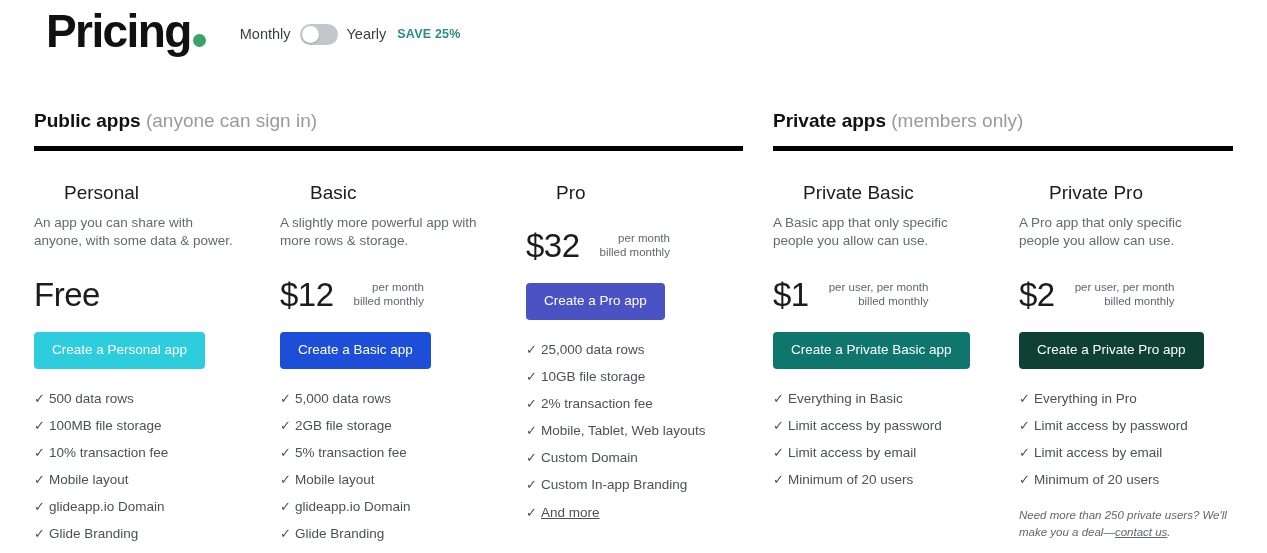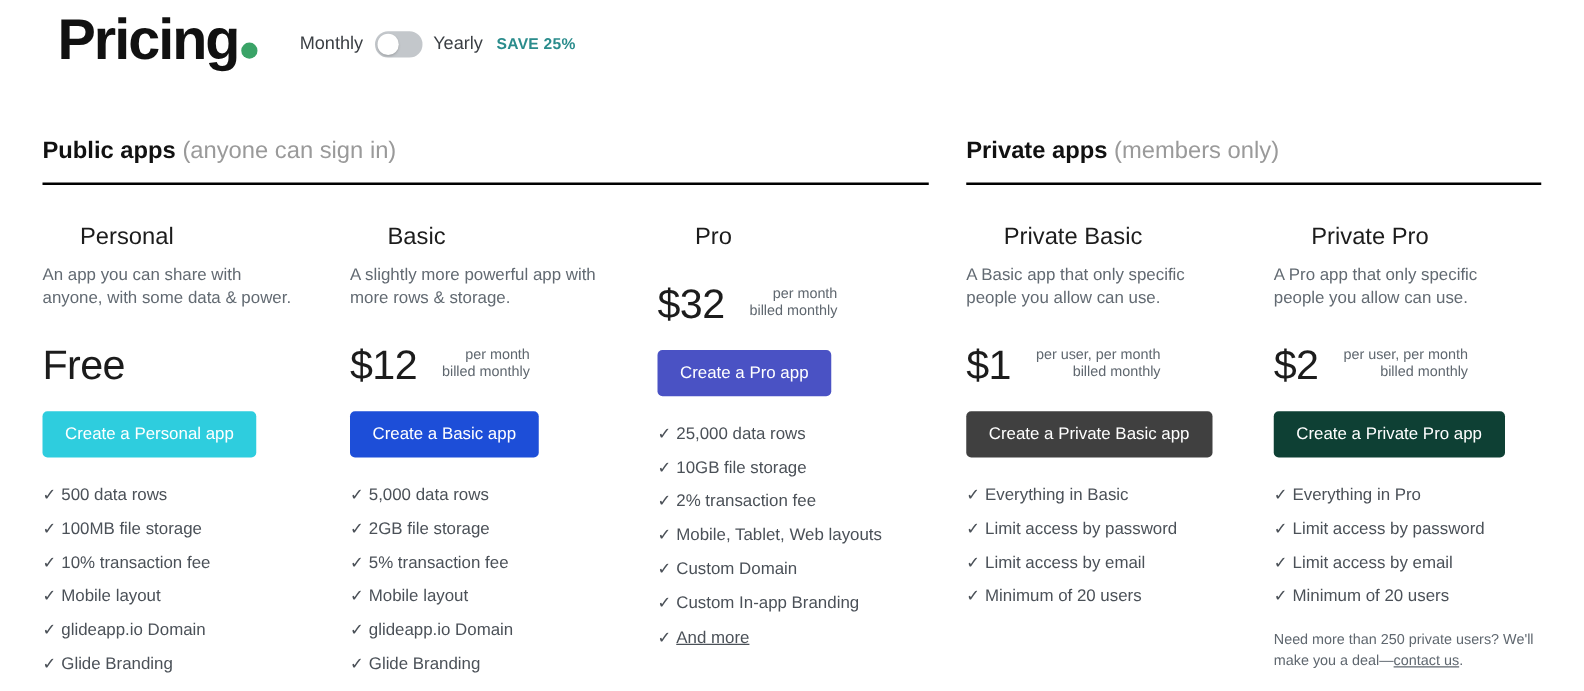--- a/index.html
+++ b/index.html
@@ -88,21 +88,21 @@
     position: absolute;
     top: 110px;
   }
   .section.public  { left: 34px;  width: 709px; }
   .section.private { left: 773px; width: 460px; }
 
   .section-head {
     font-size: 19px;
     color: #111111;
     padding-bottom: 14px;
-    border-bottom: 2px solid #000000;
+    border-bottom: 5px solid #000000;
     white-space: nowrap;
   }
   .section-head .strong { font-weight: bold; }
   .section-head .muted  { color: #9a9a9a; font-weight: normal; }
 
   .cols {
     display: flex;
     margin-top: 32px;
   }
   .col { width: 246px; flex: none; }
@@ -179,20 +179,21 @@
     font-size: 13px;
   }
   .feat-link { text-decoration: underline; cursor: pointer; }
 
   .footnote {
     margin-top: 19px;
     font-size: 11.5px;
     color: #5f676f;
     line-height: 1.45;
     width: 218px;
+    font-style: italic;
   }
   .footnote a { color: #5f676f; text-decoration: underline; cursor: pointer; }
 </style>
 </head>
 <body>
 
 <div class="page">
 
   <div class="header">
     <div class="logo">
@@ -359,21 +360,21 @@
       <div class="col">
         <div class="plan-name">Private Basic</div>
         <div class="plan-desc">A Basic app that only specific people you allow can use.</div>
         <div class="price-row">
           <span class="price-amount">$1</span>
           <span class="price-note">
             <span>per user, per month</span><br>
             <span>billed monthly</span>
           </span>
         </div>
-        <button class="cta" style="background:#404040">Create a Private Basic app</button>
+        <button class="cta" style="background:#0f766e">Create a Private Basic app</button>
         <ul class="features">
           <li>
               <span class="check">✓</span>
               <span>Everything in Basic</span>
             </li>
           <li>
               <span class="check">✓</span>
               <span>Limit access by password</span>
             </li>
           <li>

